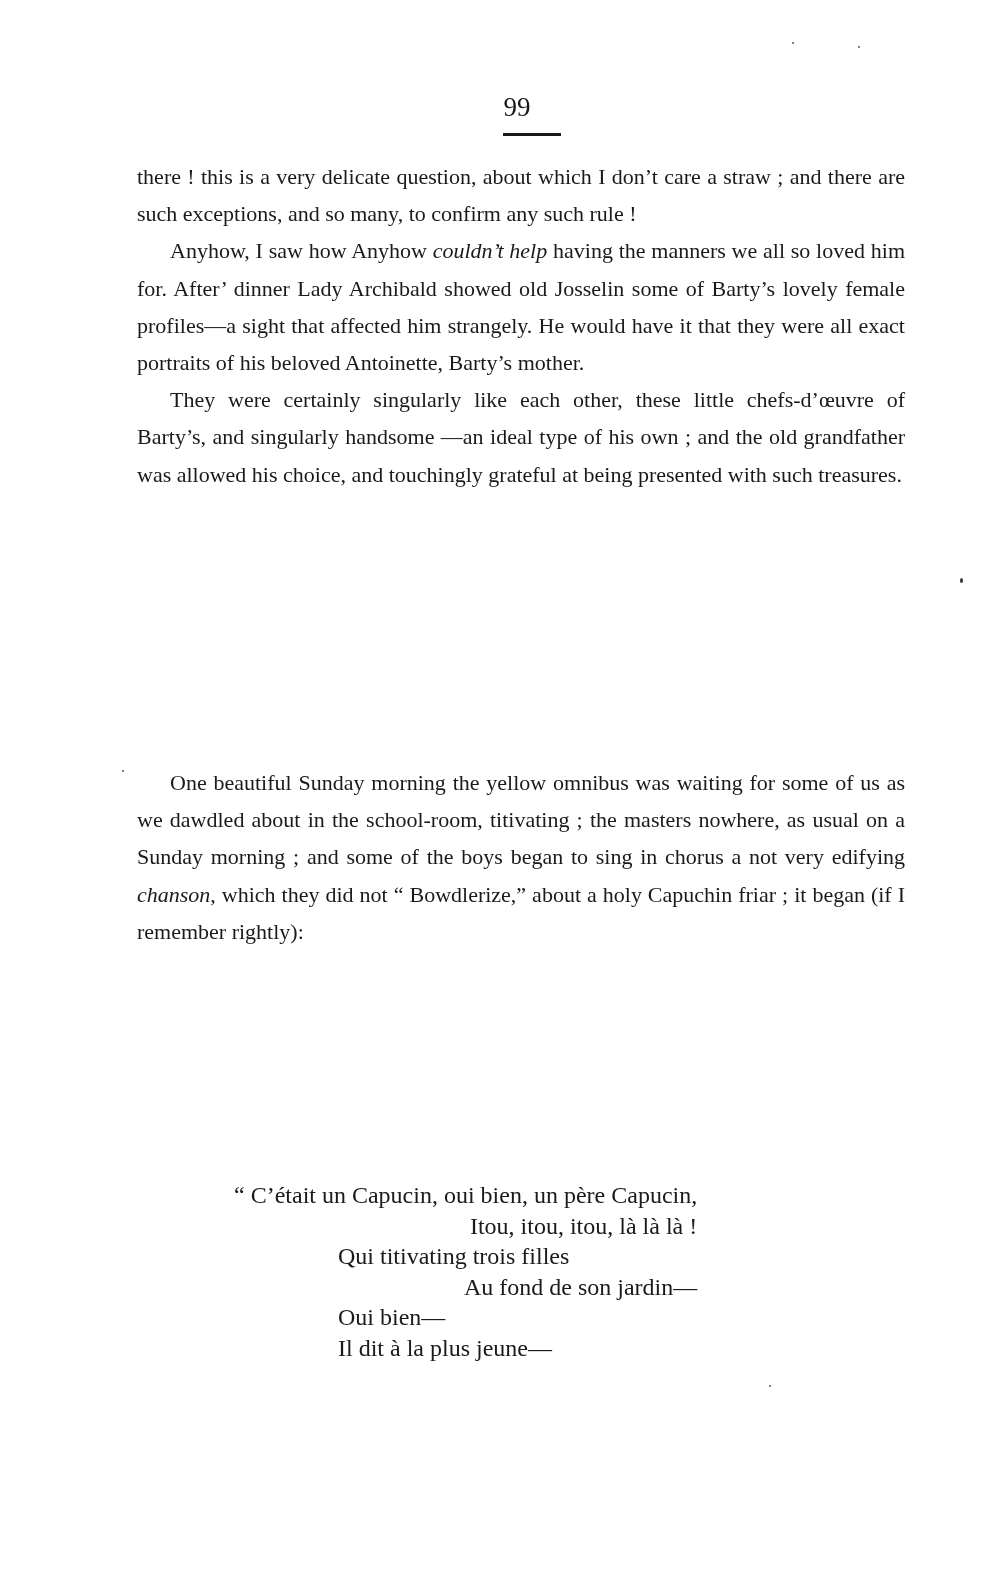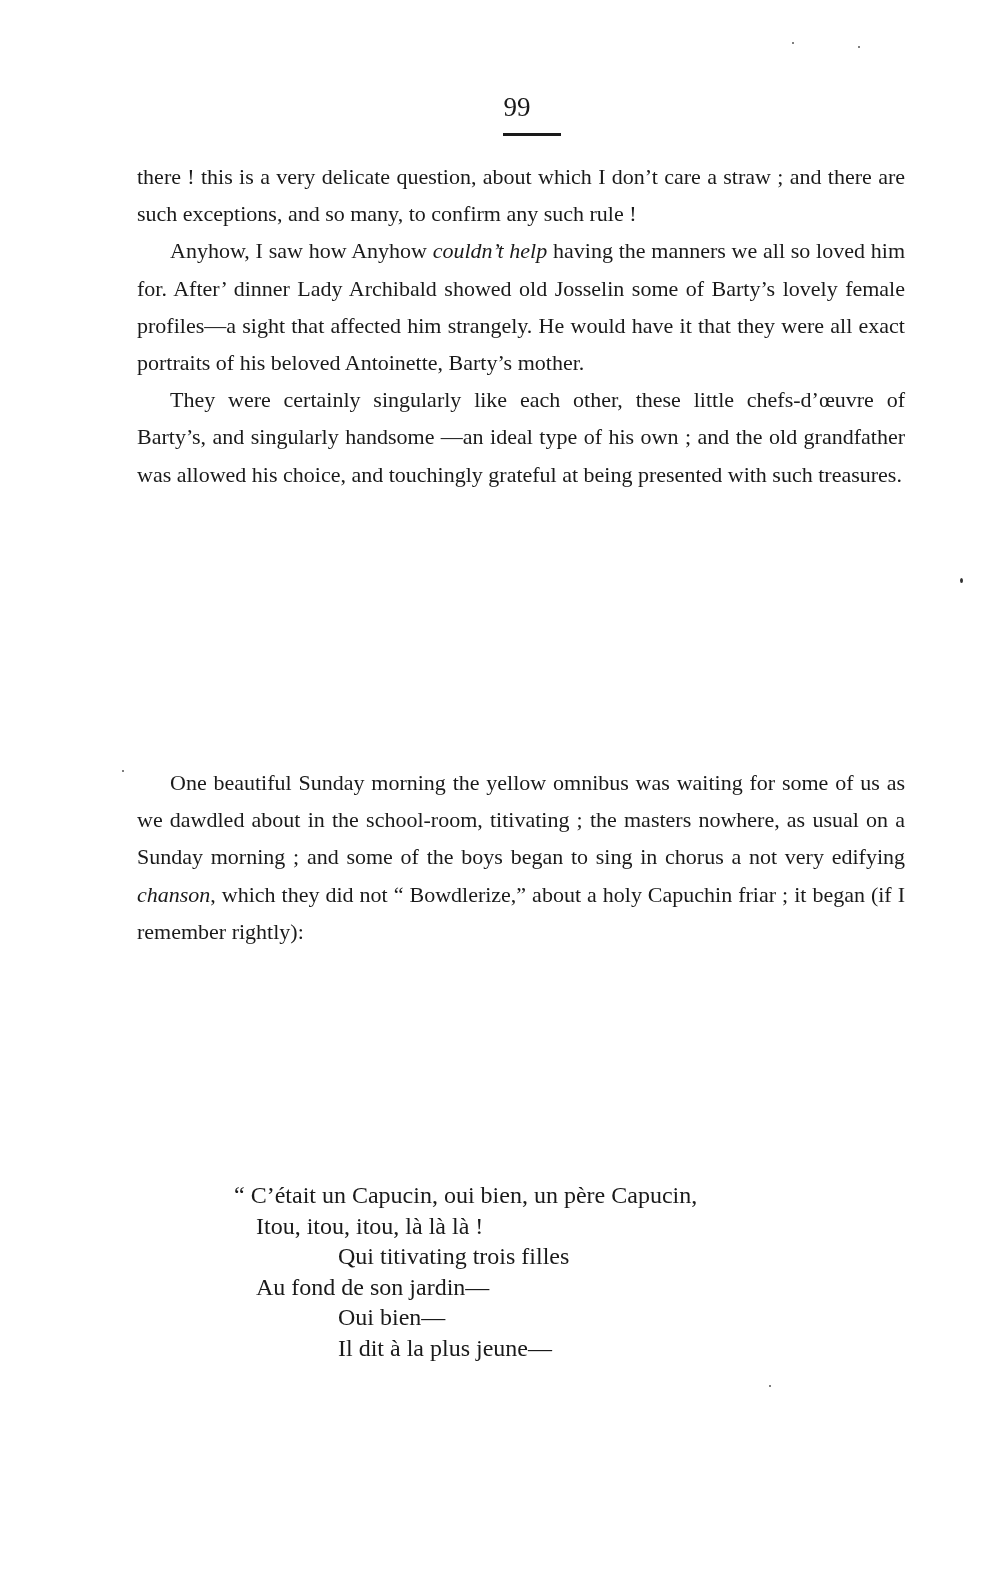--- a/index.html
+++ b/index.html
@@ -61,21 +61,21 @@
       left: 226px;
       top: 1180px;
       font-size: 24px;
       line-height: 30.5px;
       margin-left: 8px;
     }
     .verse .line {
       white-space: nowrap;
     }
     .verse .indent-0 { padding-left: 0; }
-    .verse .indent-1 { padding-left: 22px; }
+    .verse .indent-1 { padding-left: 22px; text-align: right; }
     .verse .indent-2 { padding-left: 104px; }
     .speck {
       position: absolute;
       width: 2px;
       height: 2px;
       background: #555;
       border-radius: 50%;
     }
   </style>
 </head>

